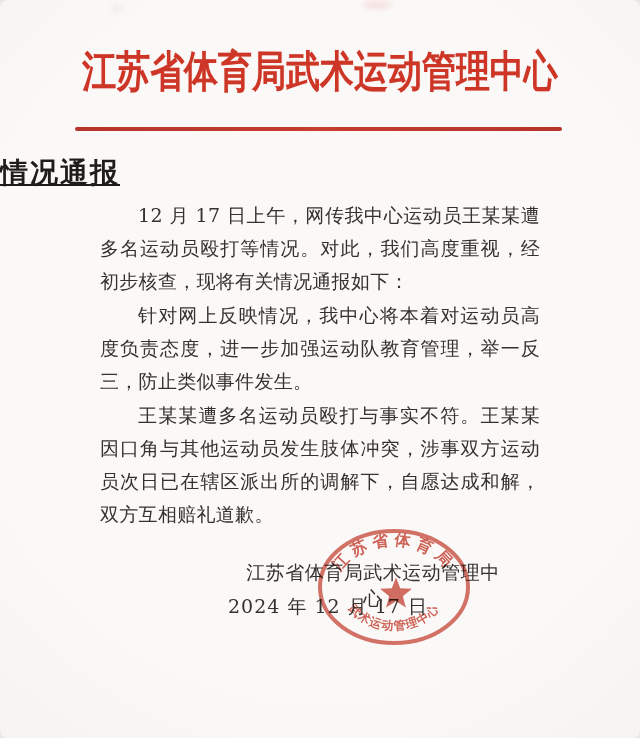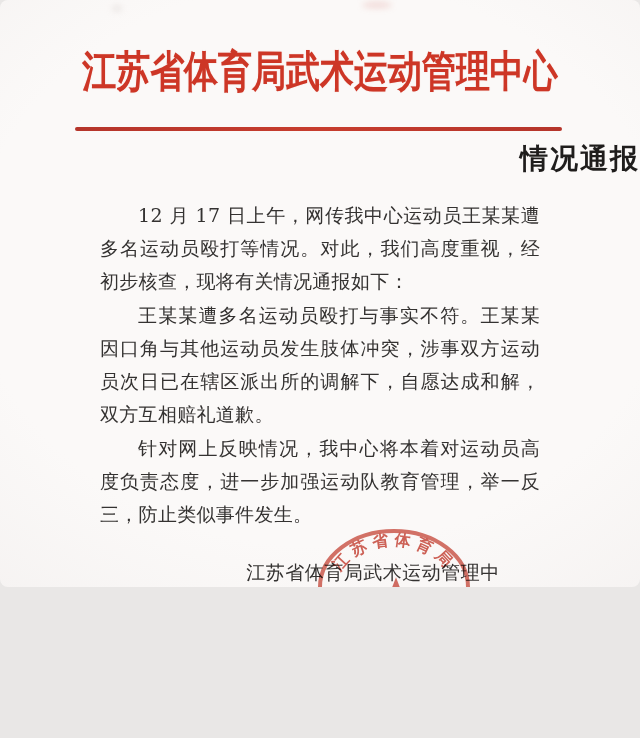--- a/index.html
+++ b/index.html
@@ -3,21 +3,21 @@
 <meta charset="utf-8">
 <style>
   html, body {
     margin: 0;
     padding: 0;
     background: #e9e7e6;
   }
   .page {
     position: relative;
     width: 640px;
-    height: 587px;
+    height: 738px;
     margin: 0 auto;
     overflow: hidden;
     background:
       radial-gradient(ellipse 90% 80% at 50% 45%, #fbf9f8 60%, #f4f1f0 100%);
     font-family: "DejaVu Serif", "Liberation Serif", serif;
     color: #2e2c2b;
     border-radius: 8px;
   }
   .letterhead {
     position: absolute;
@@ -39,28 +39,29 @@
     position: absolute;
     top: 127px;
     left: 75px;
     width: 487px;
     height: 4px;
     background: linear-gradient(90deg, #b5352b, #c73d2e 50%, #b5352b);
     border-radius: 2px;
   }
   .doc-title {
     position: absolute;
-    top: 140px;
+    top: 154px;
     left: 0;
     width: 640px;
-    text-align: right;
+    text-align: left;
     font-size: 28px;
     font-weight: bold;
     color: #1f1d1c;
     letter-spacing: 2px;
+    text-decoration: underline;
   }
   .body-text {
     position: absolute;
     top: 198px;
     left: 99px;
     width: 442px;
     font-size: 19px;
     line-height: 33px;
     text-align: justify;
     color: #343231;
@@ -127,22 +128,22 @@
   <div class="smudge-b"></div>
 
   <div class="letterhead">江苏省体育局武术运动管理中心</div>
 
   <div class="red-rule"></div>
 
   <div class="doc-title">情况通报</div>
 
   <div class="body-text">
     <p>12 月 17 日上午，网传我中心运动员王某某遭多名运动员殴打等情况。对此，我们高度重视，经初步核查，现将有关情况通报如下：</p>
+    <p>针对网上反映情况，我中心将本着对运动员高度负责态度，进一步加强运动队教育管理，举一反三，防止类似事件发生。</p>
     <p>王某某遭多名运动员殴打与事实不符。王某某因口角与其他运动员发生肢体冲突，涉事双方运动员次日已在辖区派出所的调解下，自愿达成和解，双方互相赔礼道歉。</p>
-    <p>针对网上反映情况，我中心将本着对运动员高度负责态度，进一步加强运动队教育管理，举一反三，防止类似事件发生。</p>
   </div>
 
   <div class="signature">江苏省体育局武术运动管理中心</div>
 
   <div class="doc-date">2024 年 12 月 17 日</div>
 
   <svg class="seal" viewBox="0 0 160 122" xmlns="http://www.w3.org/2000/svg">
     <defs>
       <path id="sealTopArc" d="M 22,62 A 57,43 0 0 1 138,62" fill="none"></path>
       <path id="sealBottomArc" d="M 30,73 A 52,41 0 0 0 130,73" fill="none"></path>

